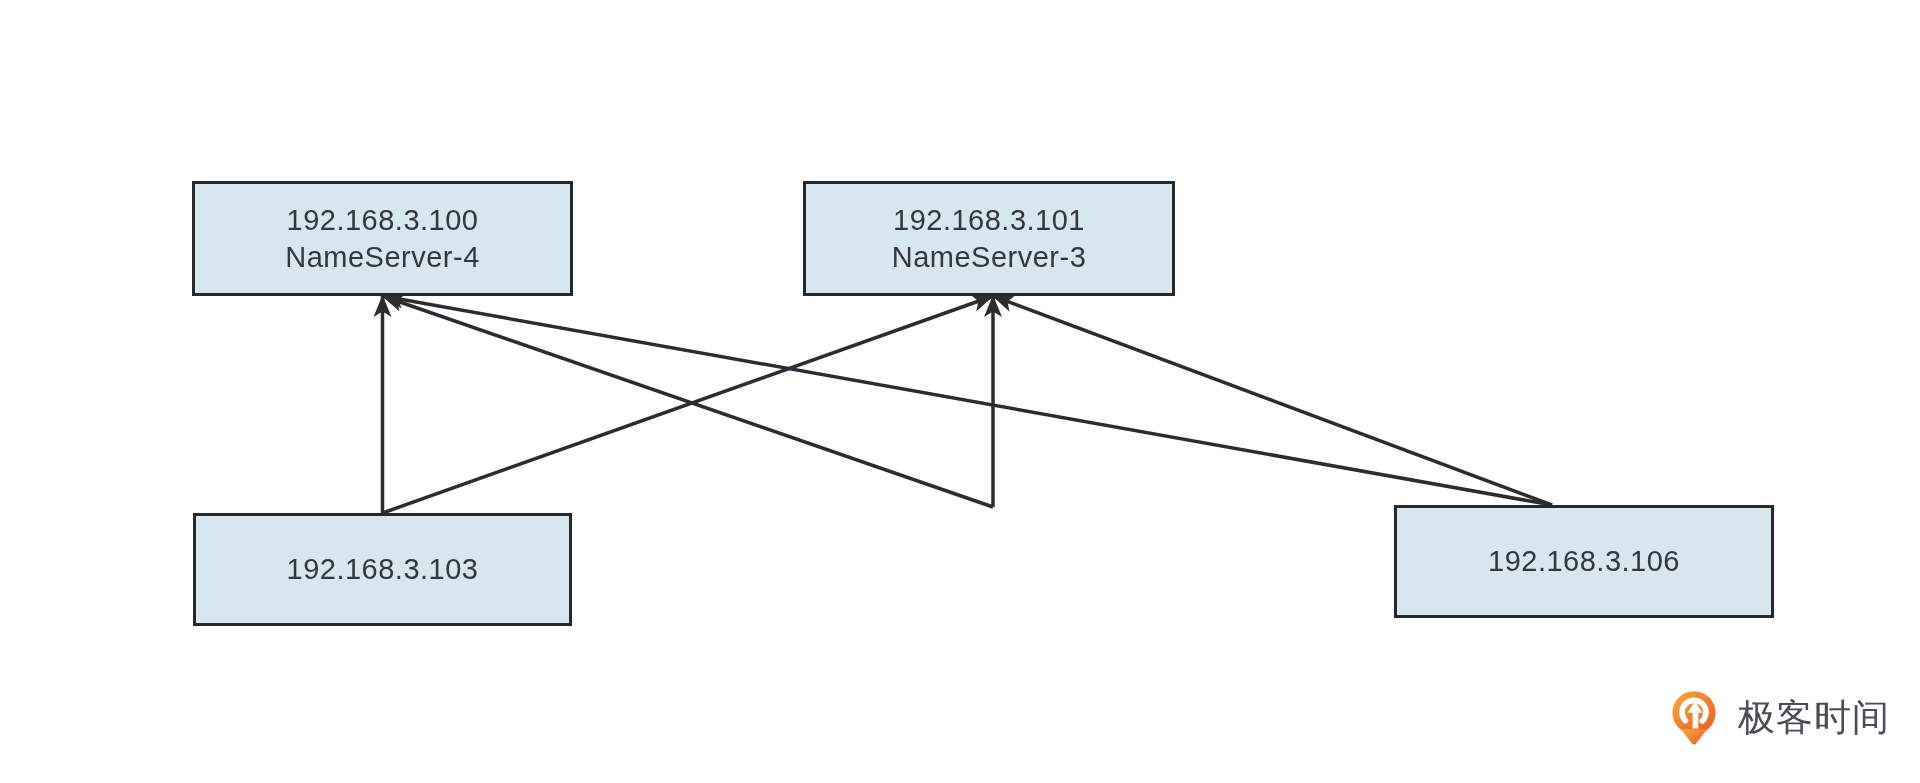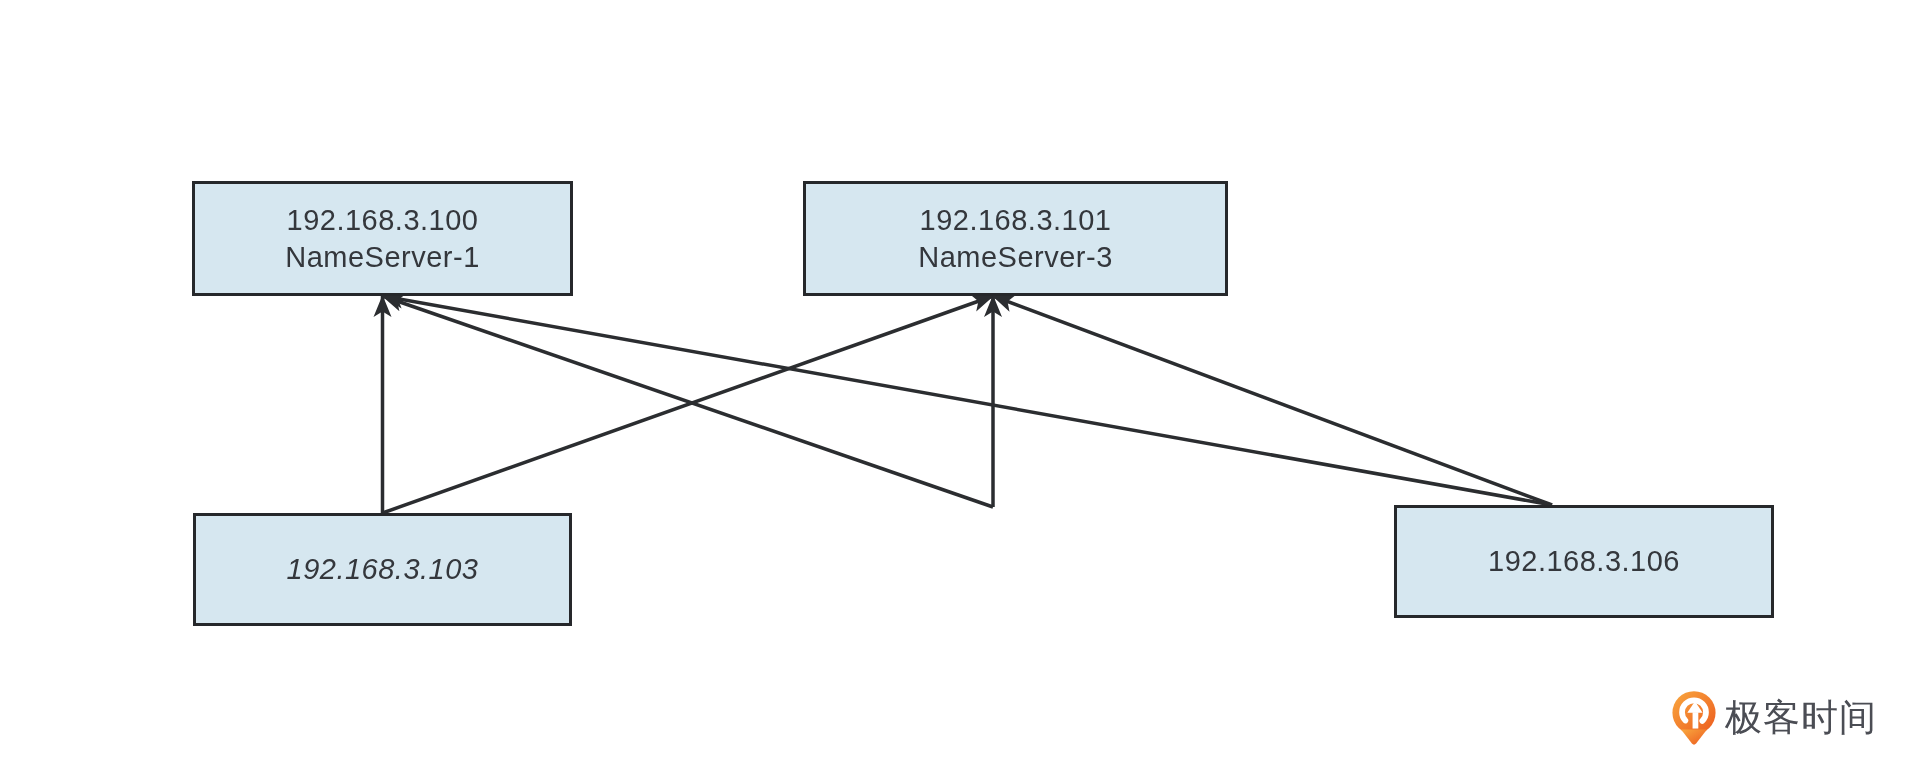--- a/index.html
+++ b/index.html
@@ -41,21 +41,21 @@
     font-size: 29px;
     line-height: 37px;
     letter-spacing: 0.5px;
   }
   .logo {
     position: absolute;
     left: 1671px;
     top: 689px;
     display: flex;
     align-items: center;
-    gap: 8px;
+    gap: 21px;
   }
   .logo-text {
     font-size: 37px;
     font-weight: 500;
     color: #4b4d54;
     letter-spacing: 1px;
     line-height: 58px;
   }
 </style>
 </head>
@@ -72,29 +72,29 @@
   <line x1="382.5" y1="513" x2="382.5" y2="296" marker-end="url(#arrowhead)"></line>
       <line x1="382.5" y1="513" x2="993" y2="296" marker-end="url(#arrowhead)"></line>
       <line x1="993" y1="507" x2="382.5" y2="296" marker-end="url(#arrowhead)"></line>
       <line x1="993" y1="507" x2="993" y2="296" marker-end="url(#arrowhead)"></line>
       <line x1="1552" y1="505" x2="382.5" y2="296" marker-end="url(#arrowhead)"></line>
       <line x1="1552" y1="505" x2="993" y2="296" marker-end="url(#arrowhead)"></line>
     </svg>
 
   <div class="node" style="left:192px; top:181px; width:381px; height:115px;">
     <div>192.168.3.100</div>
-    <div>NameServer-1</div>
+    <div>NameServer-4</div>
   </div>
 
-  <div class="node" style="left:803px; top:181px; width:425px; height:115px;">
+  <div class="node" style="left:803px; top:181px; width:372px; height:115px;">
     <div>192.168.3.101</div>
     <div>NameServer-3</div>
   </div>
 
-  <div class="node" style="left:193px; top:513px; width:379px; height:113px;font-style:italic;">
+  <div class="node" style="left:193px; top:513px; width:379px; height:113px;">
     <div>192.168.3.103</div>
   </div>
 
 
   <div class="node" style="left:1362px; top:505px; width:380px; height:113px;margin-left:32px;">
     <div>192.168.3.106</div>
   </div>
 
   <div class="logo">
     <svg width="46" height="58" viewBox="0 0 48 58">

